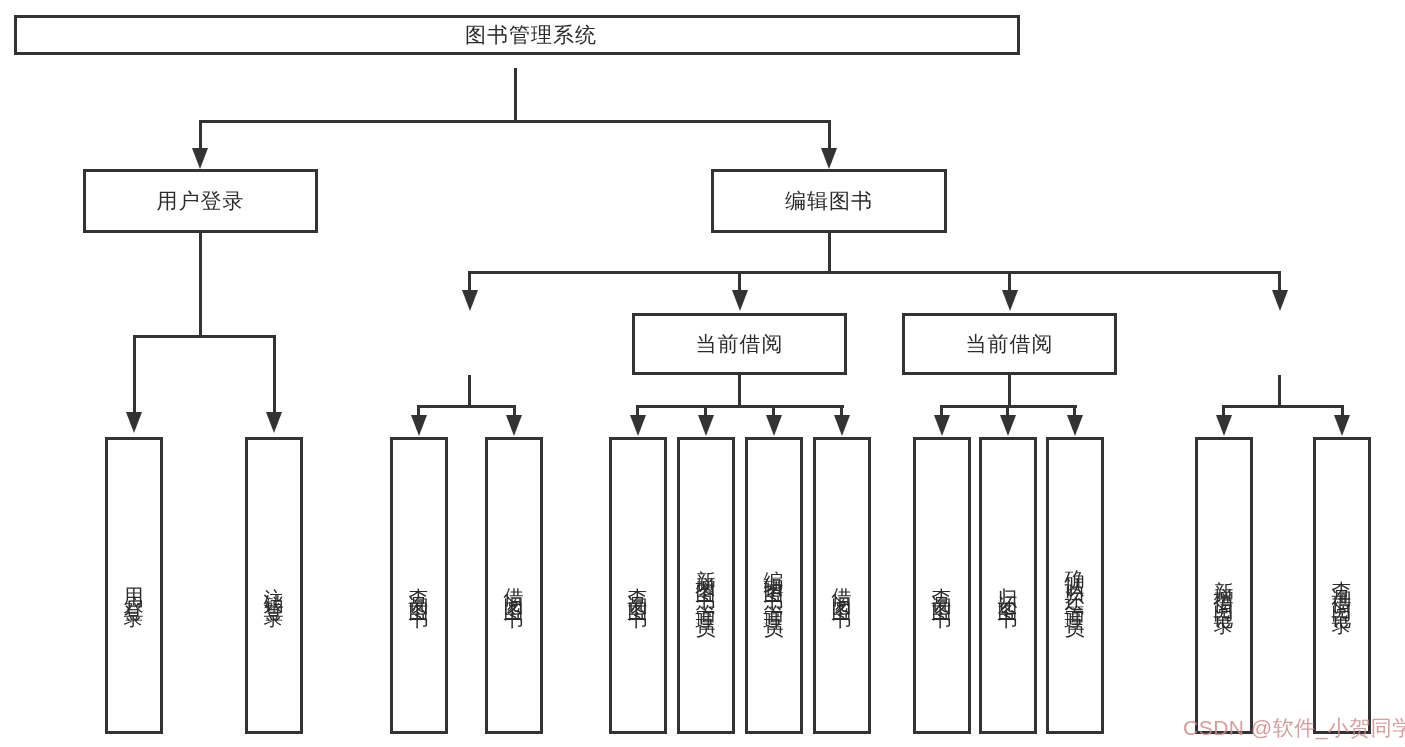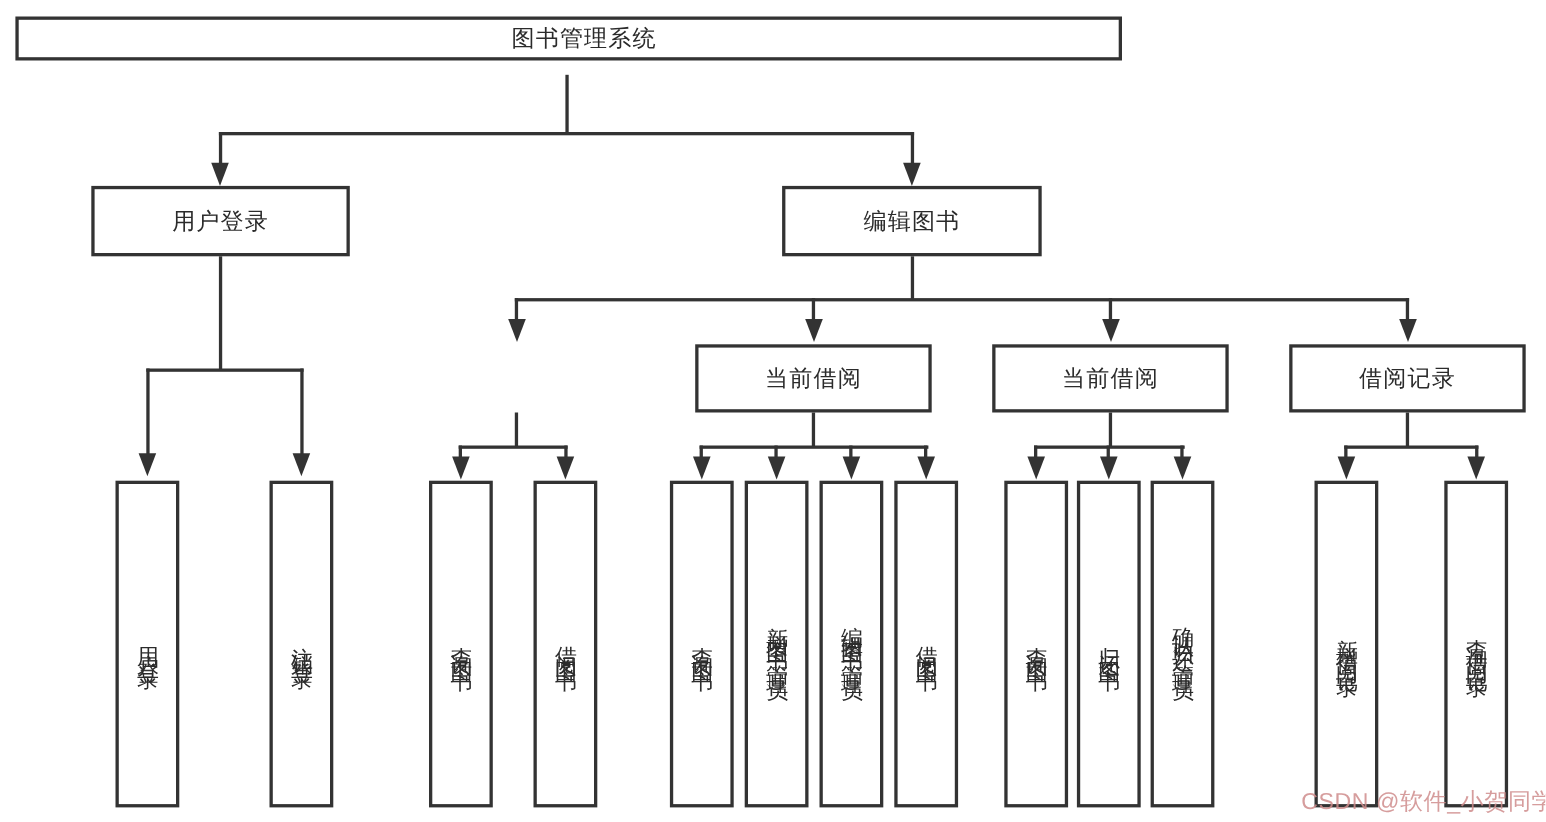--- a/index.html
+++ b/index.html
@@ -67,23 +67,20 @@
   <div class="line" style="left:1008px;top:271px;width:3px;height:20px;"></div>
   <div class="arrow" style="left:1002px;top:290px;"></div>
   <div class="line" style="left:1278px;top:271px;width:3px;height:20px;"></div>
   <div class="arrow" style="left:1272px;top:290px;"></div>
 
   <div class="box" style="left:632px;top:313px;width:215px;height:62px;">
     <span class="hlabel">当前借阅</span>
   </div>
   <div class="box" style="left:902px;top:313px;width:215px;height:62px;">
     <span class="hlabel">当前借阅</span>
-  </div>
-  <div class="box" style="left:1172px;top:313px;width:215px;height:62px;">
-    <span class="hlabel">借阅记录</span>
   </div>
 
   <div class="line" style="left:468px;top:375px;width:3px;height:31px;"></div>
   <div class="line" style="left:417px;top:405px;width:99px;height:3px;"></div>
   <div class="line" style="left:417px;top:405px;width:3px;height:12px;"></div>
   <div class="arrow" style="left:411px;top:415px;"></div>
   <div class="line" style="left:513px;top:405px;width:3px;height:12px;"></div>
   <div class="arrow" style="left:506px;top:415px;"></div>
 
   <div class="line" style="left:738px;top:375px;width:3px;height:31px;"></div>

